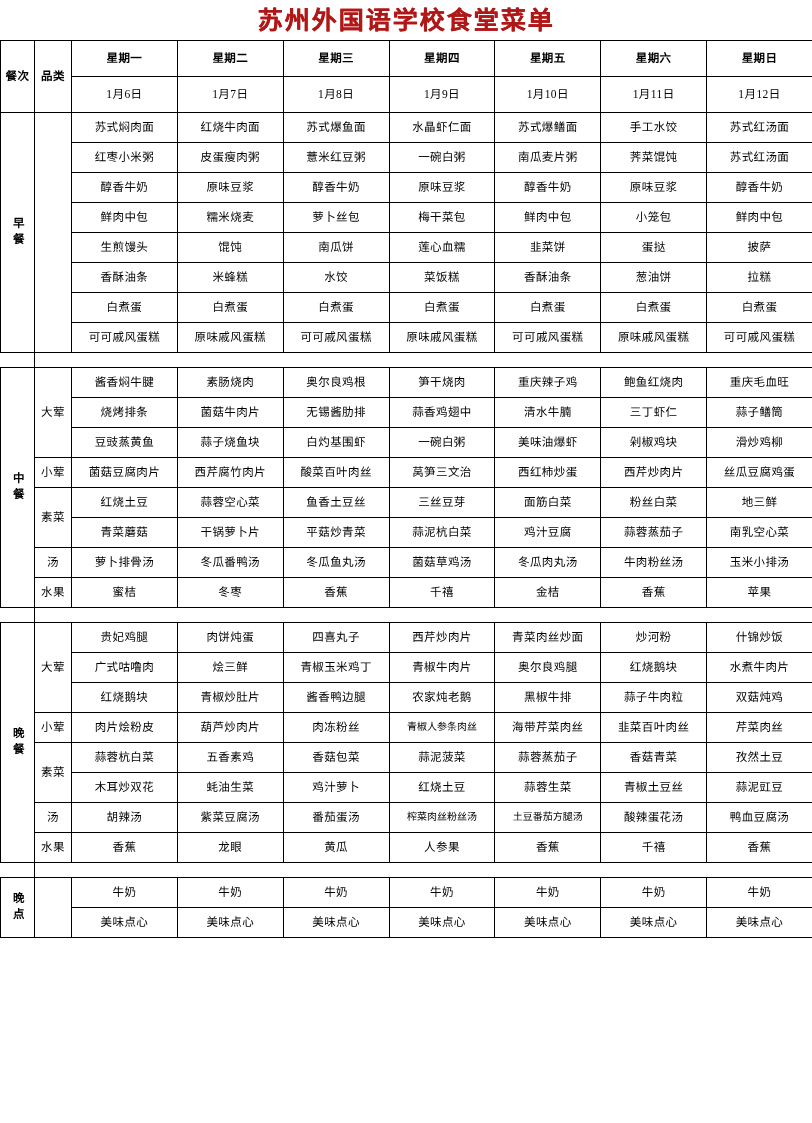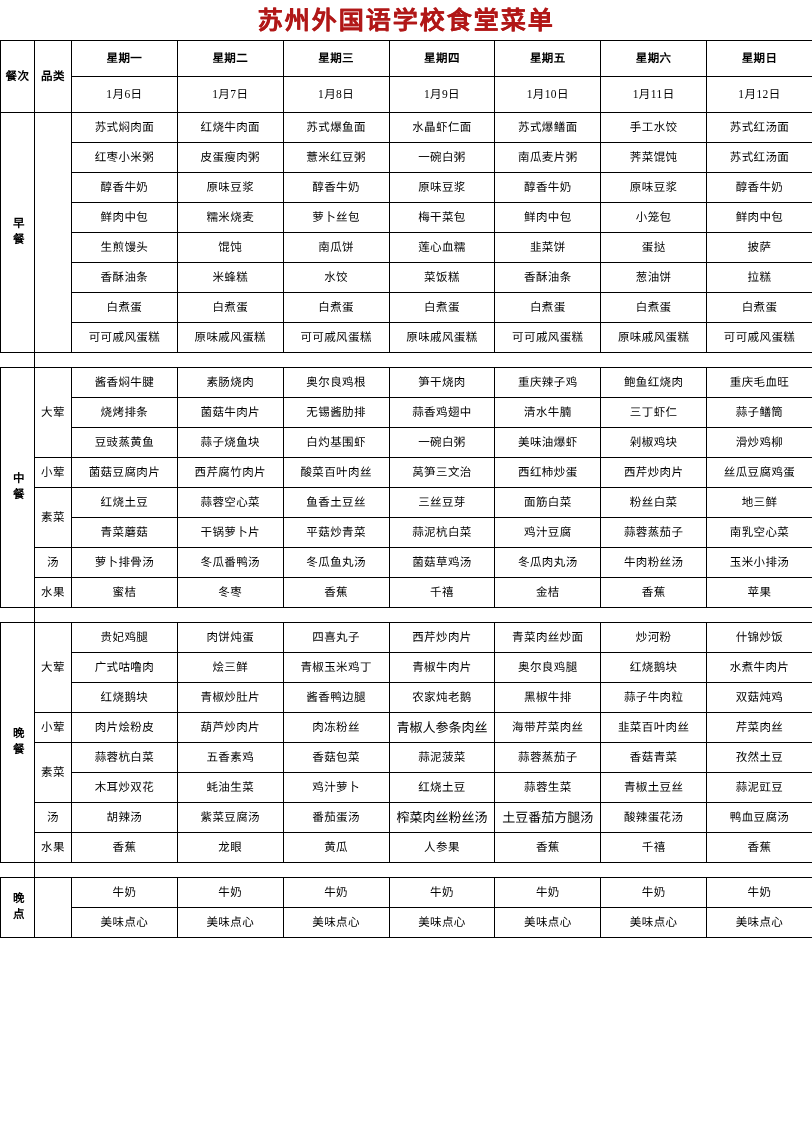--- a/index.html
+++ b/index.html
@@ -108,21 +108,21 @@
     font-size: 12.5px;
     font-weight: normal;
     letter-spacing: 1px;
   }
 
   
   td.dish {
     height: 29px;
     font-size: 12px;
   }
-  td.dish.tight { font-size: 13px; letter-spacing: 0; margin-left: 23px; }
+  td.dish.tight { font-size: 10px; letter-spacing: 0; margin-left: 23px; }
 
   
   tr.spacer td {
     height: 14px;
     border-left: 1px solid #000;
     border-right: 1px solid #000;
     border-top: 1px solid #000;
     border-bottom: 1px solid #000;
     background: #ffffff;
   }

